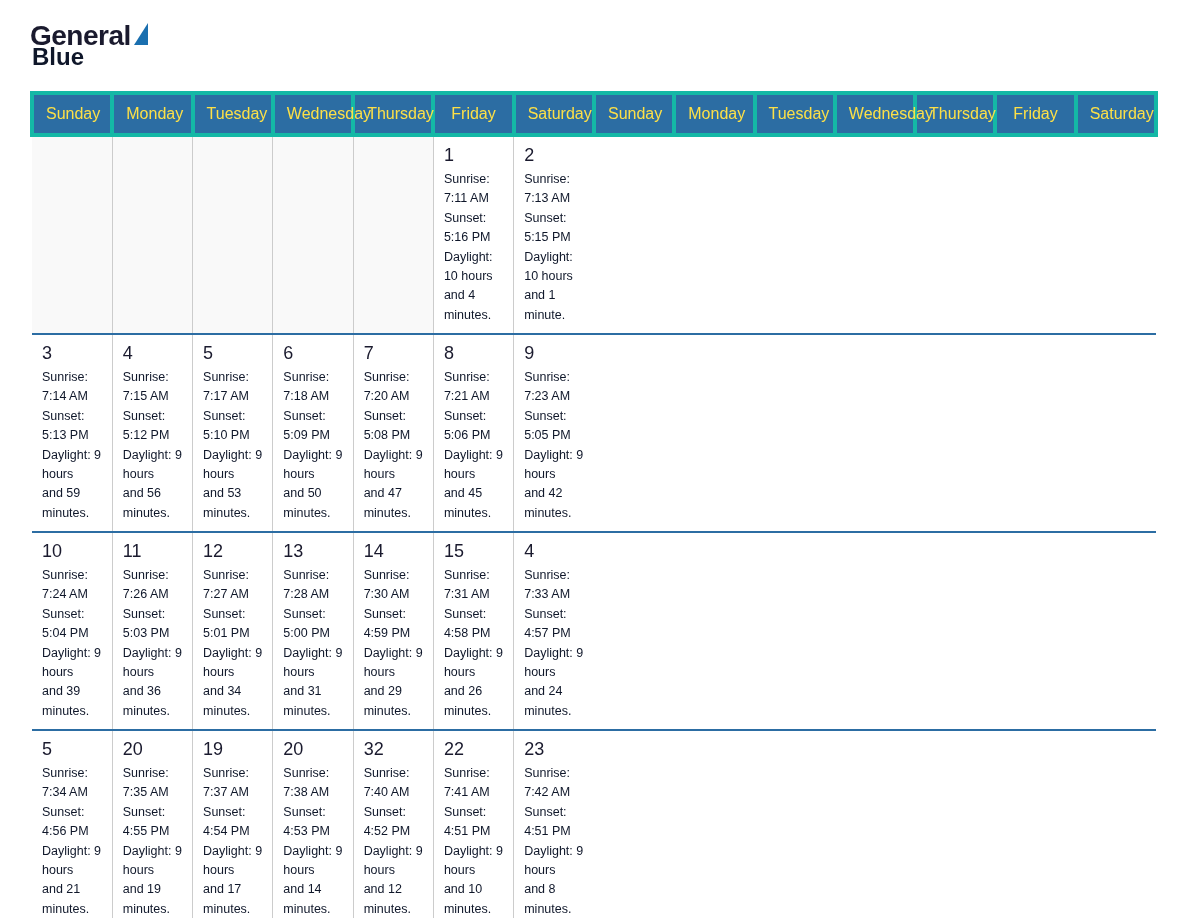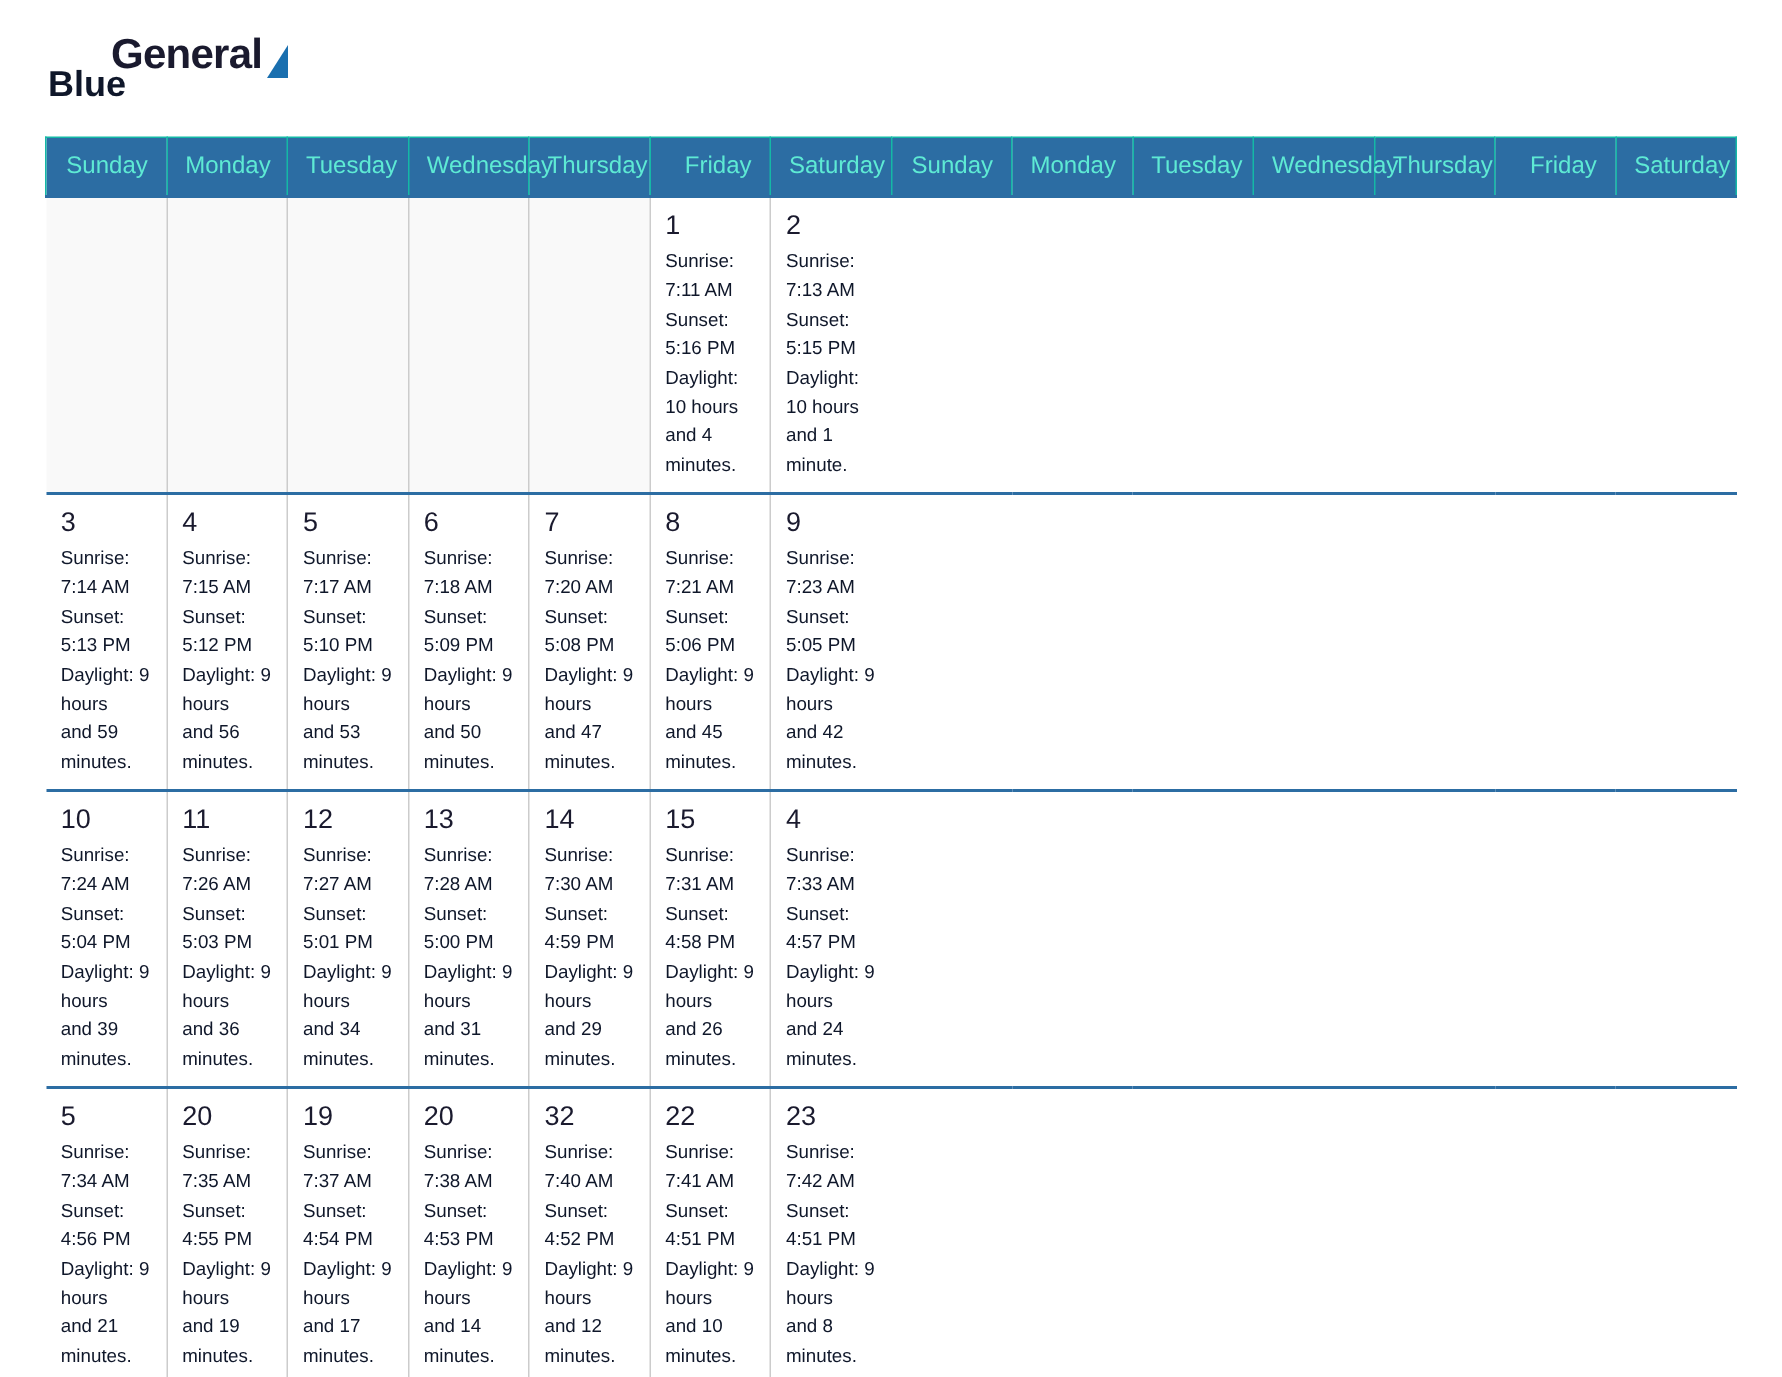--- a/index.html
+++ b/index.html
@@ -16,22 +16,21 @@
       align-items: flex-start;
       margin-bottom: 20px;
     }
     .logo {
       display: flex;
       flex-direction: column;
       align-items: flex-start;
     }
     .logo-top {
       display: flex;
-      align-items: flex-end;
-      margin-left: 44px;
+      align-items: center;
     }
     .logo-general {
       font-size: 28px;
       font-weight: bold;
       color: #1a1a2e;
       letter-spacing: -0.5px;
     }
     .logo-triangle {
       width: 0;
       height: 0;
@@ -61,26 +60,26 @@
       color: #444;
       margin-top: 5px;
     }
     table {
       width: 100%;
       border-collapse: collapse;
       table-layout: fixed;
     }
     thead tr th {
       background-color: #2c6da3;
-      color: #5eead4;
+      color: #fde047;
       font-size: 16px;
       font-weight: normal;
       padding: 10px 12px;
-      text-align: right;
-      border: 1px solid #14b8a6;
+      text-align: center;
+      border: 4px solid #14b8a6;
     }
     tbody tr {
       border-top: 2px solid #2c6da3;
     }
     tbody tr td {
       vertical-align: top;
       padding: 8px 10px;
       font-size: 13px;
       color: #333;
       border-right: 1px solid #ccc;

